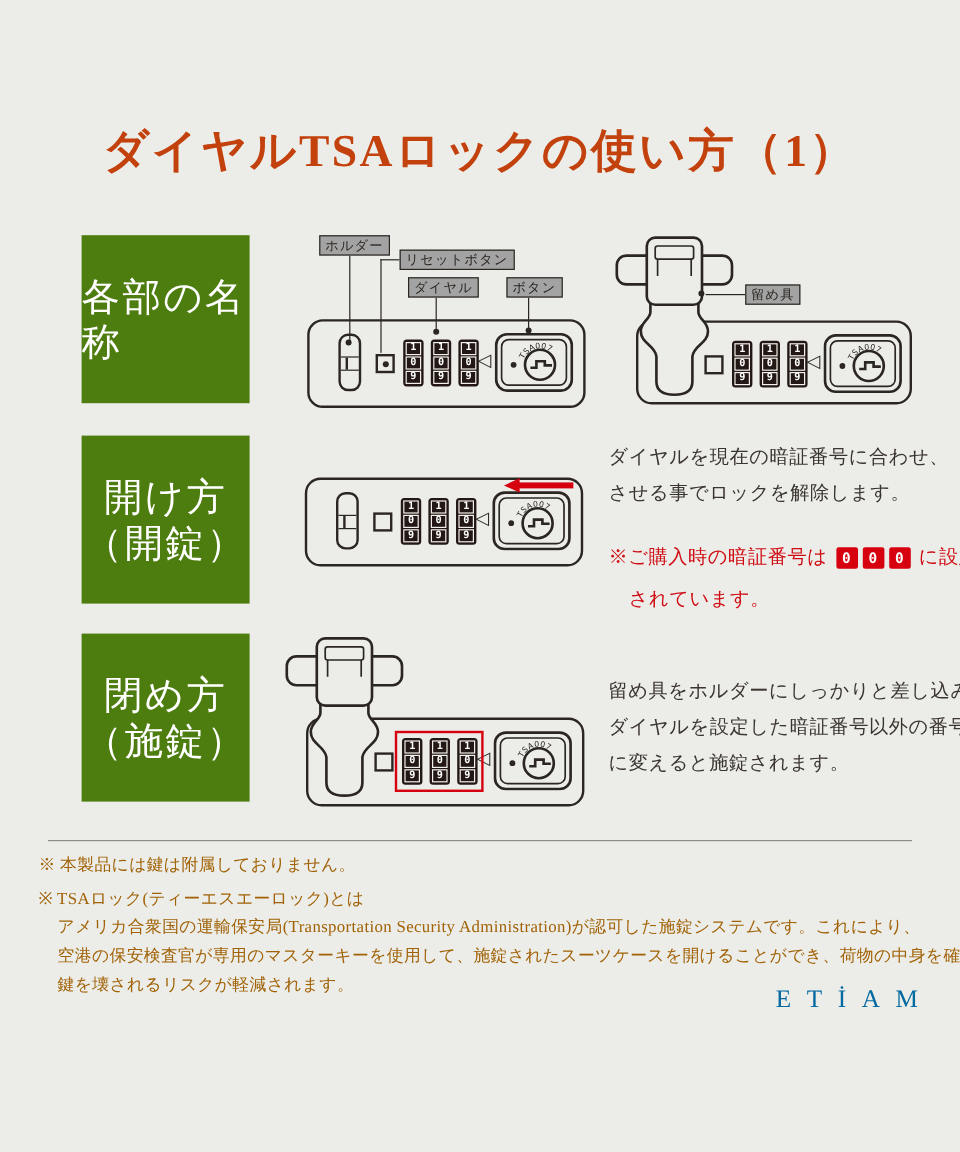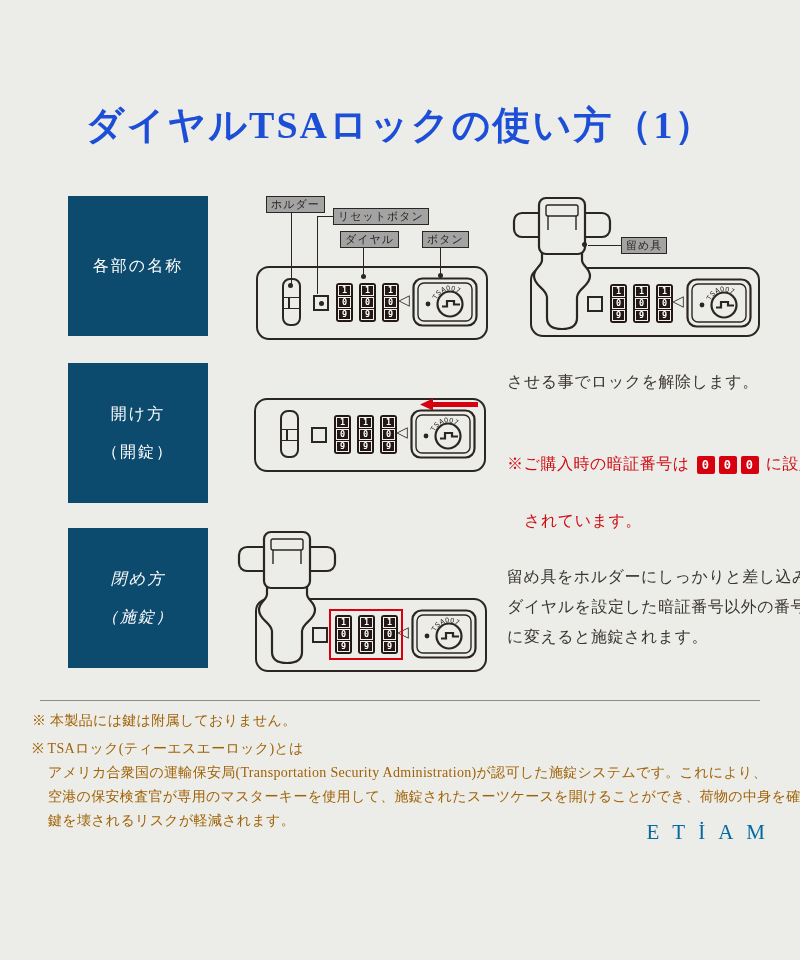--- a/index.html
+++ b/index.html
@@ -1,25 +1,25 @@
 <!DOCTYPE html>
 <html><head>
 <meta charset="utf-8">
 <style>
   html,body{margin:0;padding:0;}
   .canvas{position:relative;width:800px;height:960px;background:#ECEDE8;overflow:hidden;
           font-family:"Liberation Serif","DejaVu Serif",serif;color:#2B2622;}
   .abs{position:absolute;}
   
   .title{left:0;top:100px;width:800px;text-align:center;font-size:38px;font-weight:bold;
-         letter-spacing:2px;color:#1d4ed8;}
-  
-  .sec-box{width:140px;height:140px;background:#0c4a6e;color:#FFFFFF;display:flex;
+         letter-spacing:2px;color:#c2410c;}
+  
+  .sec-box{width:140px;height:140px;background:#4d7c0f;color:#FFFFFF;display:flex;
            flex-direction:column;align-items:center;justify-content:center;
-           font-size:16px;letter-spacing:2px;line-height:38px;}
+           font-size:32px;letter-spacing:2px;line-height:38px;}
   
   .lock-body{border:2.2px solid #2B2622;border-radius:13px;width:228px;height:70px;z-index:1;}
   .holder{position:absolute;left:24px;top:10px;width:15px;height:44px;border:2px solid #2B2622;border-radius:8px;}
   .holder-mid{position:absolute;left:0;right:0;top:17px;height:10px;
               border-top:1.5px solid #2B2622;border-bottom:1.5px solid #2B2622;}
   .holder-mid::before{content:"";position:absolute;left:4px;top:0;bottom:0;width:1.5px;background:#2B2622;}
   .holder-dot{position:absolute;left:4px;top:3px;width:5px;height:5px;border-radius:50%;background:#2B2622;}
   .reset{position:absolute;left:55px;top:27px;width:12px;height:12px;border:2px solid #2B2622;}
   .reset.has-dot::after{content:"";position:absolute;left:3.5px;top:3.5px;width:5px;height:5px;
               border-radius:50%;background:#2B2622;}
@@ -196,34 +196,35 @@
       <path id="arc3" d="M24.5,22.5 A14.5,14.5 0 0 1 51.5,22.5" fill="none" stroke="none"></path>
       <text class="arct"><textPath href="#arc3">TSA007</textPath></text>
     </svg>
   </div>
   <svg class="abs red-arrow" style="left:420px;top:398px;" width="58" height="13" viewBox="0 0 58 13">
     <polygon points="0,6.5 13,0.5 13,12.5" fill="#D7000F"></polygon>
     <rect x="12" y="4" width="46" height="5" fill="#D7000F"></rect>
   </svg>
 
   <div class="abs tblock" style="left:507px;top:367px;">
+    <div>ダイヤルを現在の暗証番号に合わせ、</div>
     <div>させる事でロックを解除します。</div>
   </div>
   <div class="abs rednote" style="left:507px;top:454px;">
     <span>※ご購入時の暗証番号は</span>
     <span class="codes">
       <span class="code-box">0</span>
       <span class="code-box">0</span>
       <span class="code-box">0</span>
     </span>
     <span>に設定</span>
   </div>
-  <div class="abs rednote" style="left:524px;top:489px;margin-top:22px;">されています。</div>
-
-  <div class="abs sec-box" style="left:68px;top:528px;font-style:italic;">
+  <div class="abs rednote" style="left:524px;top:489px;">されています。</div>
+
+  <div class="abs sec-box" style="left:68px;top:528px;">
     <span>閉め方</span>
     <span>（施錠）</span>
   </div>
 
   <svg class="abs clasp" style="left:237px;top:530px;" width="100" height="136" viewBox="0 0 100 136">
     <rect x="2" y="17" width="96" height="24" rx="8" class="cl"></rect>
     <path d="M30,56 L30,64 C30,70 22,72 22,80 C22,90 34,92 35,101 L35,122 Q35,133 50,133 Q65,133 65,122 L65,101 C66,92 78,90 78,80 C78,72 70,70 70,64 L70,56 Z" class="cl"></path>
     <rect x="27" y="2" width="46" height="56" rx="7" class="cl"></rect>
     <rect x="34" y="9" width="32" height="11" rx="2" class="cl-thin"></rect>
     <path d="M36,20 V34 M64,20 V34" class="cl-thin"></path>

